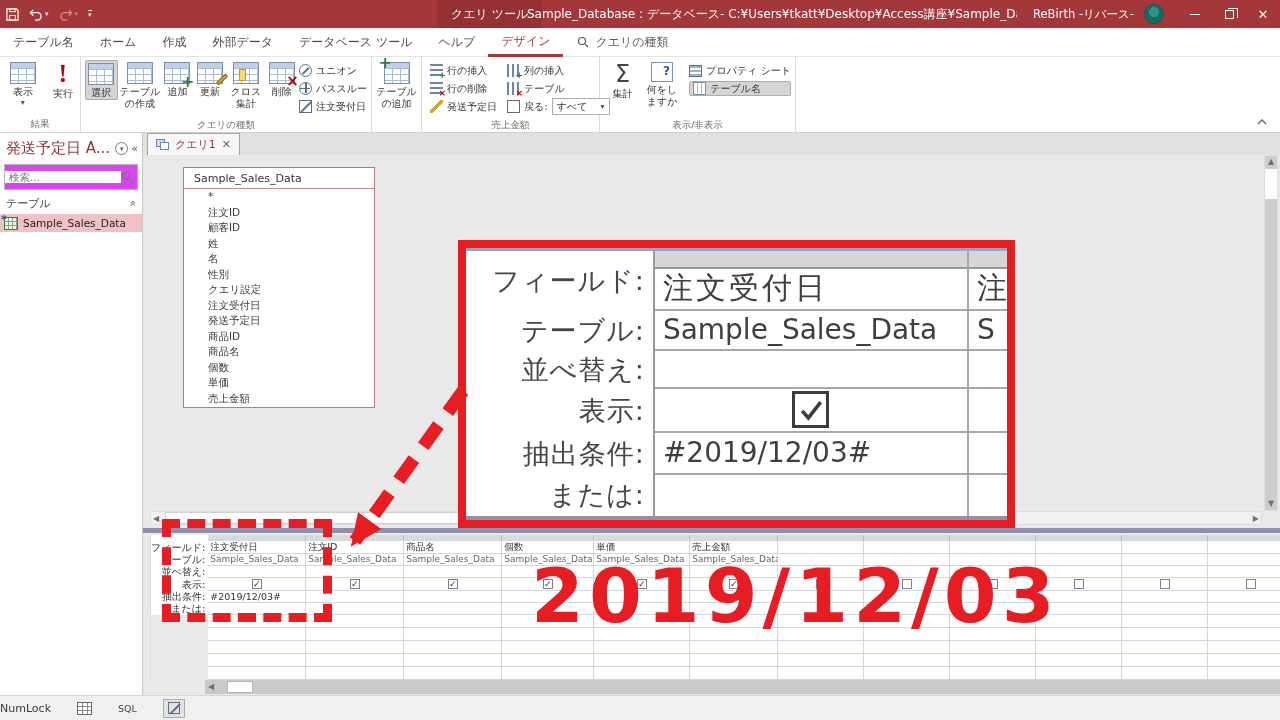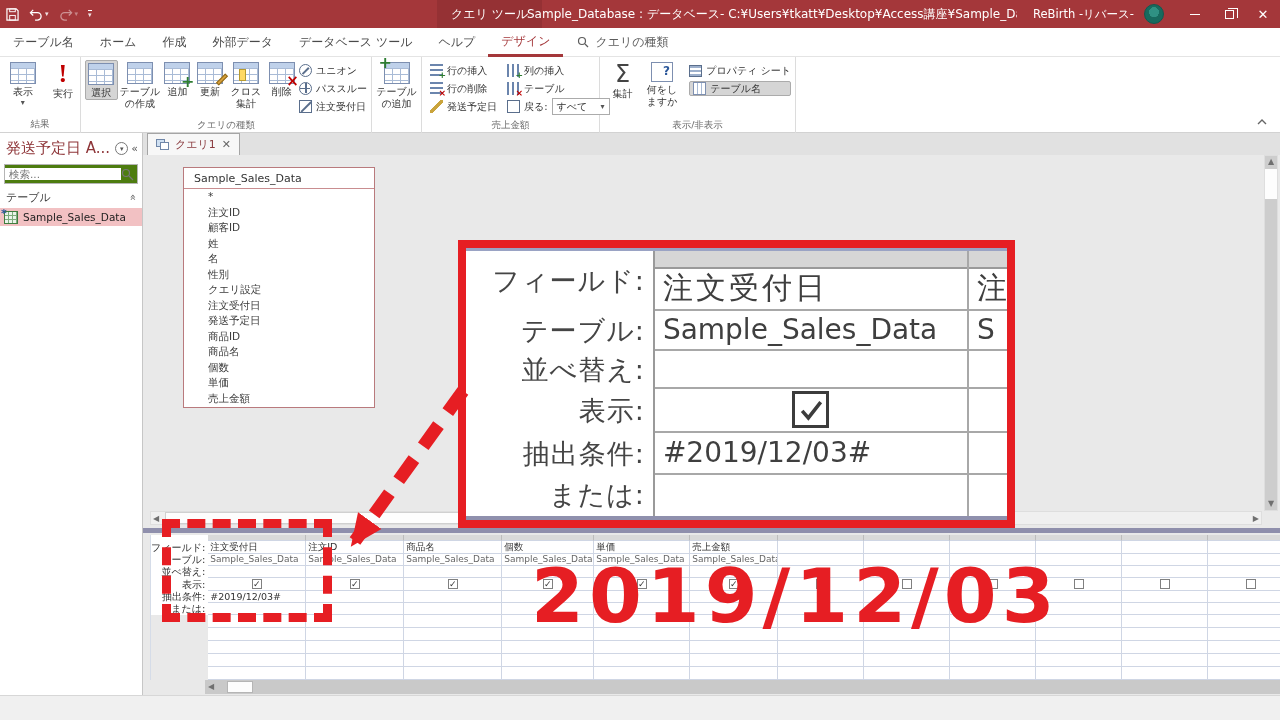--- a/index.html
+++ b/index.html
@@ -68,21 +68,21 @@
   .prop-ico { width:12px; height:12px; border:1.5px solid #5a6e8c; background:repeating-linear-gradient(to bottom, #9db0cc 0 2px, transparent 2px 4px); }
   .ribbon-collapse { position:absolute; right:12px; top:118px; width:12px; height:8px; }
   .ribbon-collapse svg { display:block; }
 
   
   .nav { position:absolute; left:0; top:133px; width:143px; height:562px; background:#fff; border-right:1px solid #c6c6c6; }
   .nav-title { display:flex; align-items:center; padding:6px 4px 4px 6px; color:#8E3538; font-size:15px; }
   .nav-title .t { flex:1; white-space:nowrap; overflow:hidden; }
   .nav-title .ico { color:#555; font-size:11px; margin-left:3px; }
   .circle-caret { width:13px; height:13px; border:1px solid #777; border-radius:50%; font-size:7px; color:#555; display:inline-flex; align-items:center; justify-content:center; }
-  .nav-search { margin:2px 4px; height:20px; border:1px solid #b5b5b5; background:#4d7c0f; display:flex; align-items:center; }
+  .nav-search { margin:2px 4px; height:26px; border:1px solid #b5b5b5; background:#d946ef; display:flex; align-items:center; }
   .nav-search input { flex:1; border:none; outline:none; font-size:10.5px; color:#333; padding:0 4px; width:100px; font-family:inherit; }
   .nav-group { display:flex; align-items:center; padding:4px 6px 3px 6px; font-size:11px; color:#3c3c3c; }
   .nav-group .t { flex:1; }
   .chev-up { display:inline-block; transform:rotate(-90deg); font-size:11px; color:#666; }
   .nav-item { display:flex; align-items:center; gap:5px; height:18px; padding-left:4px; background:#F2C1C3; font-size:10.5px; color:#222; white-space:nowrap; }
   .tbl-ico { position:relative; width:14px; height:13px; border:1px solid #3f7d3f; background:
       repeating-linear-gradient(to right, transparent 0 3px, #7dab7d 3px 4px),
       repeating-linear-gradient(to bottom, transparent 0 3px, #7dab7d 3px 4px), #eaf4ea; flex:0 0 14px; }
   .tbl-ico::before { content:"*"; position:absolute; left:-4px; top:-5px; color:#2b579a; font-weight:bold; font-size:11px; }
 
@@ -652,20 +652,28 @@
         </div>
     </div>
     <div class="hscroll-bot">
       <span class="arrow" style="left:3px;top:1px;">◀</span>
       <div class="thumb"></div>
     </div>
   </div>
 </div>
 
 <div class="statusbar">
+  <div class="sb-right">
+    <span>NumLock</span>
+    <span class="sb-ico-grid"></span>
+    <span class="sb-sql">SQL</span>
+    <span class="sb-design">
+        <span class="sq diag" style="position:relative;display:inline-block;"></span>
+      </span>
+  </div>
 </div>
 
 <svg class="diag-svg ann">
   <defs>
     <marker id="arrowhead" viewBox="0 0 10 10" refX="7" refY="5" markerWidth="36" markerHeight="36" markerUnits="userSpaceOnUse" orient="auto">
       <path d="M0 1 L9 5 L0 9 Z" fill="#E61E23"></path>
     </marker>
   </defs>
   <line x1="463" y1="391" x2="355" y2="541" stroke="#E61E23" stroke-width="13" stroke-dasharray="26 16" marker-end="url(#arrowhead)"></line>
 </svg>

